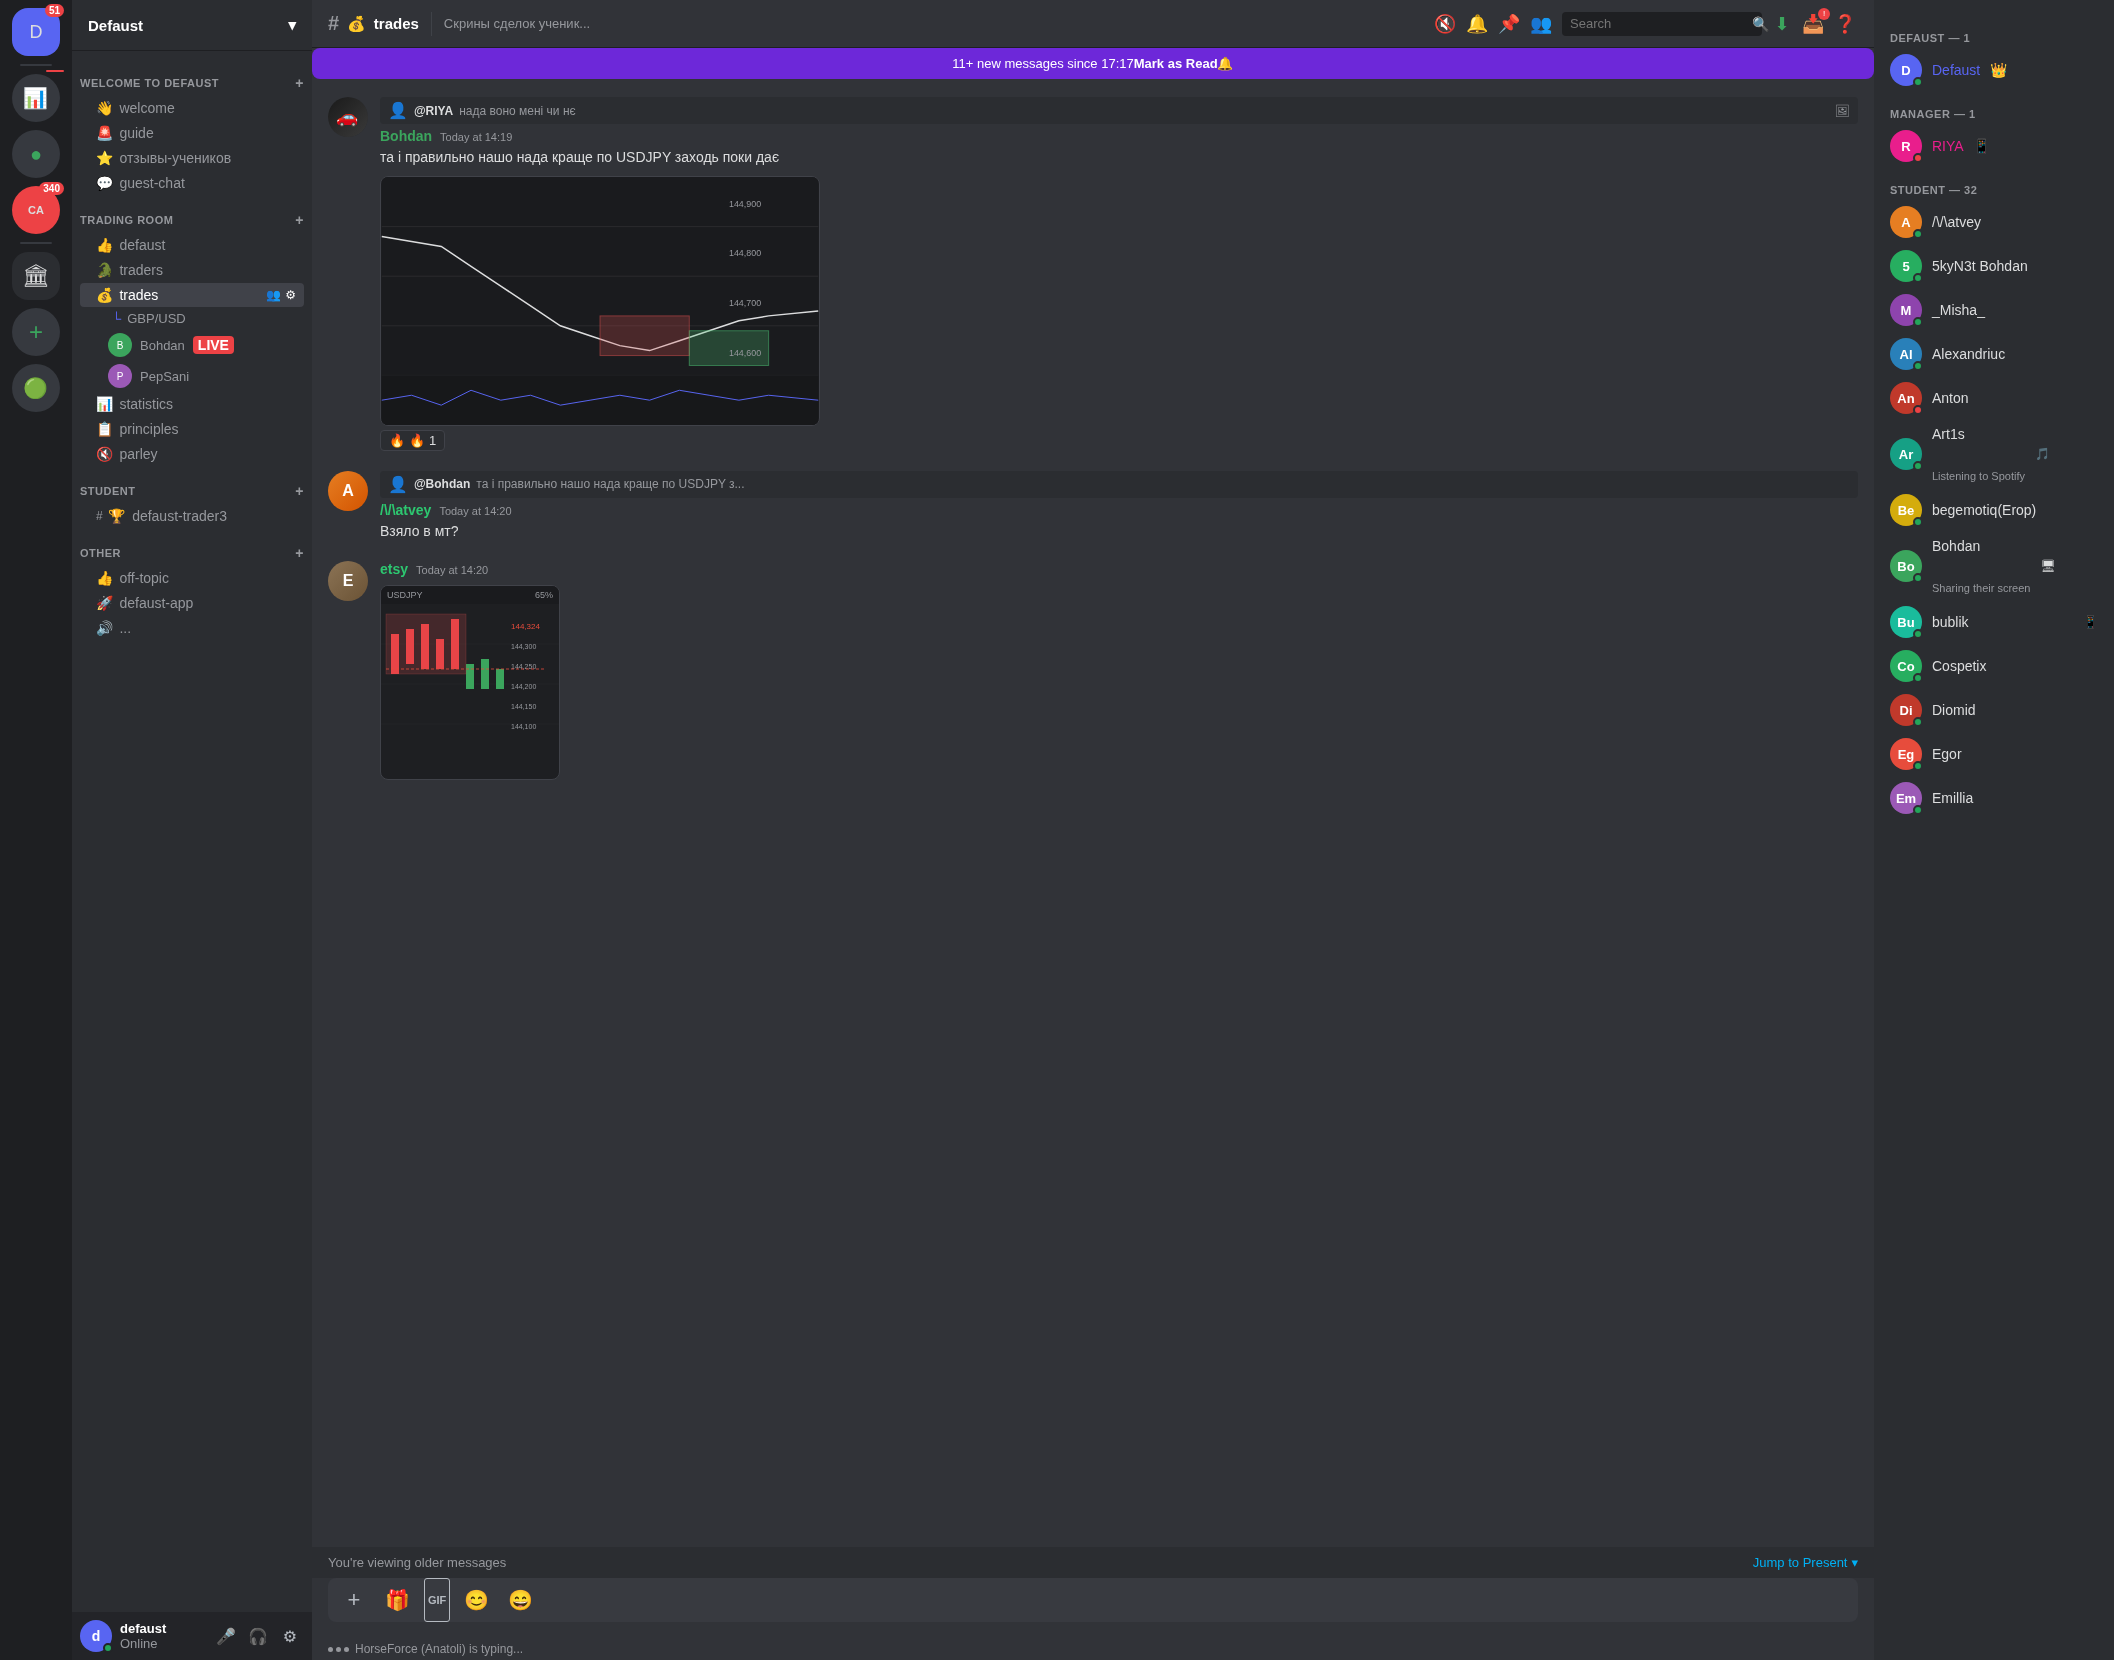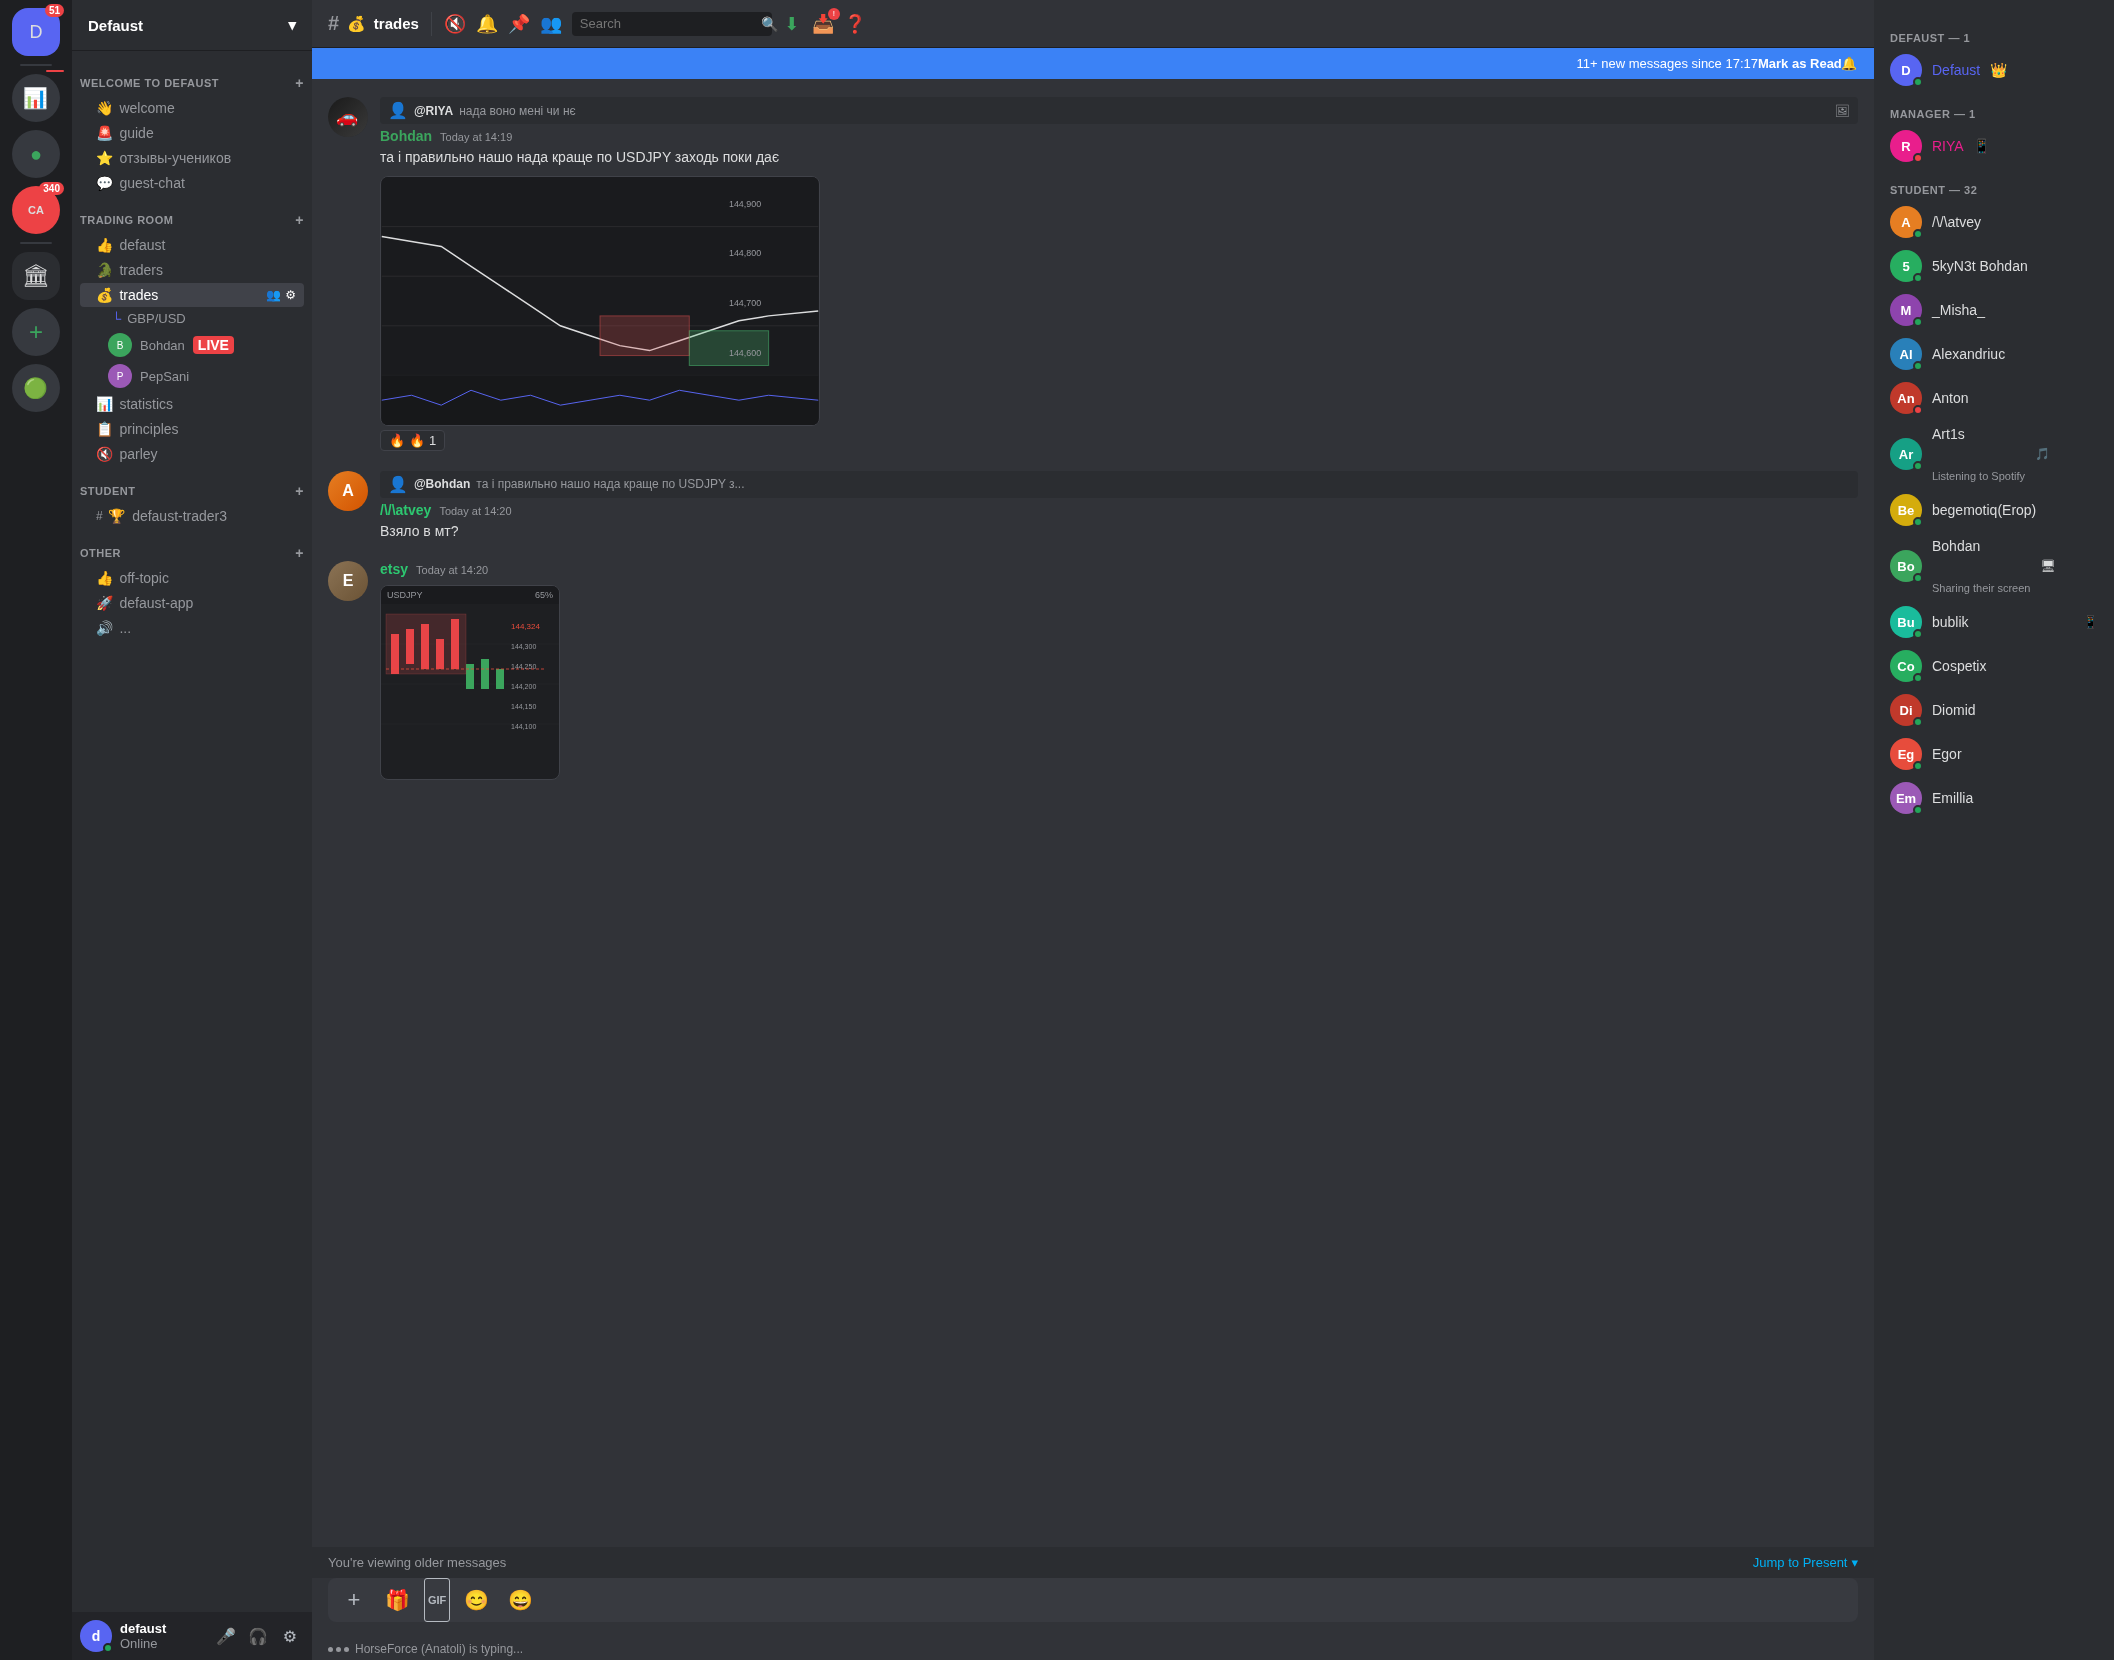--- a/index.html
+++ b/index.html
@@ -259,28 +259,29 @@
       background: transparent;
       border: none;
       outline: none;
       color: #96989d;
       font-size: 13px;
       flex: 1;
     }
 
     
     .new-messages-banner {
-      background: #3b82f6;
+      background: #6d28d9;
       color: white;
       padding: 8px 16px;
       display: flex;
       align-items: center;
-      justify-content: flex-end;
+      justify-content: center;
       font-size: 13px;
       flex-shrink: 0;
+      border-radius: 8px;
     }
     .mark-read-btn {
       background: transparent;
       border: none;
       color: white;
       cursor: pointer;
       font-weight: 600;
       font-size: 13px;
       display: flex;
       align-items: center;
@@ -667,20 +668,21 @@
 
 <div class="chat-area">
 
   <div class="chat-header">
     <div class="chat-header-channel">
       <span style="color:#96989d; font-size:20px; font-weight:bold;">#</span>
       <span>💰</span>
       <span>trades</span>
     </div>
     <div class="chat-header-divider"></div>
+    <div class="chat-header-topic">Скрины сделок ученик...</div>
     <div class="chat-header-actions">
       <div class="header-icon">🔇</div>
       <div class="header-icon">🔔</div>
       <div class="header-icon">📌</div>
       <div class="header-icon">👥</div>
       <div class="search-bar">
         <input class="search-input" placeholder="Search" style="">
         <span style="color:#96989d; font-size:14px;">🔍</span>
       </div>
       <div class="header-icon" style="color:#3ba55d;">⬇</div>

